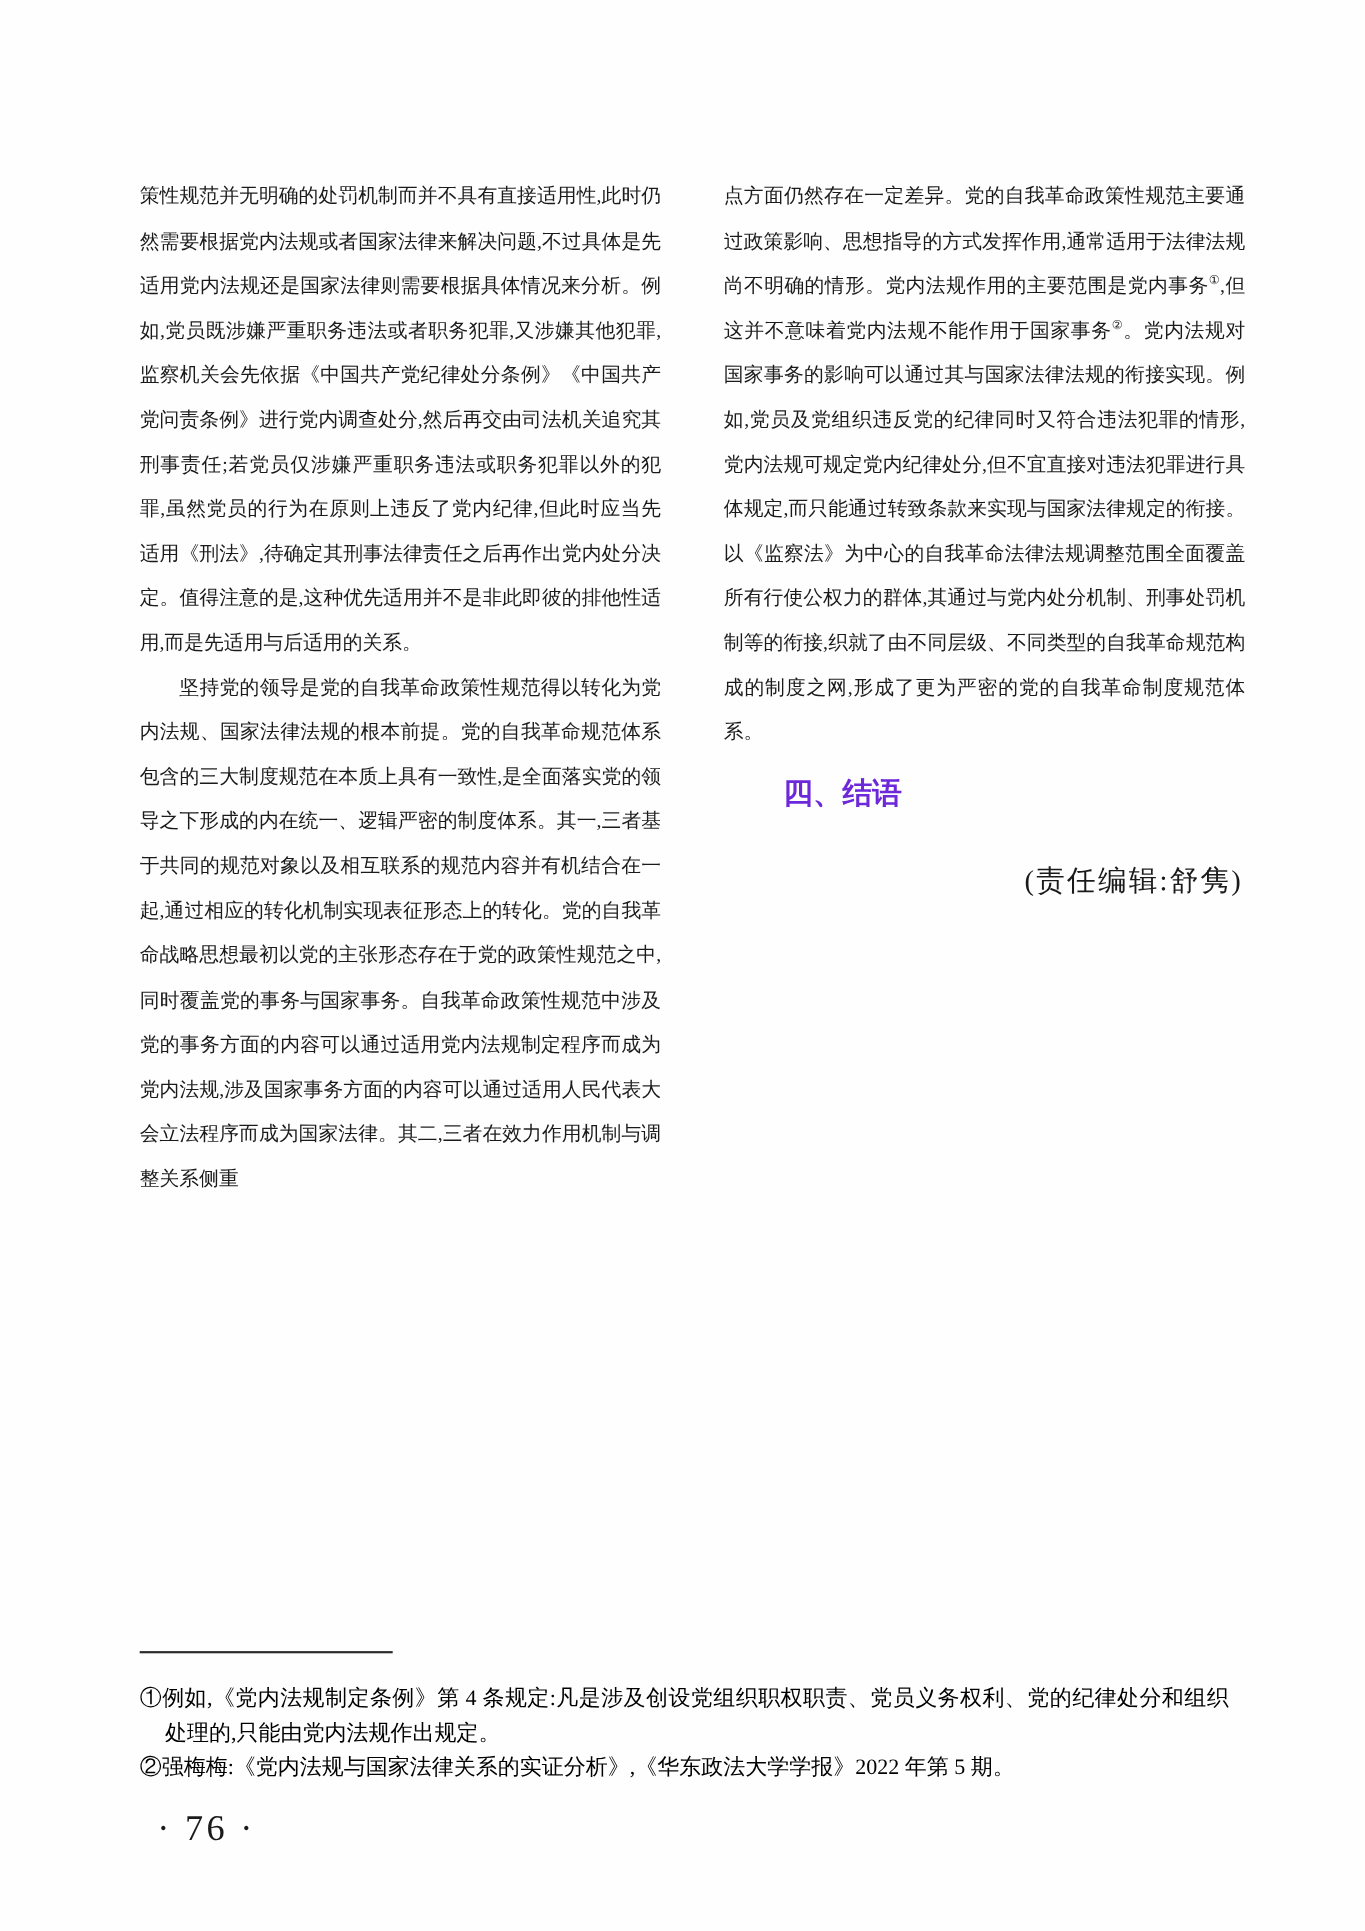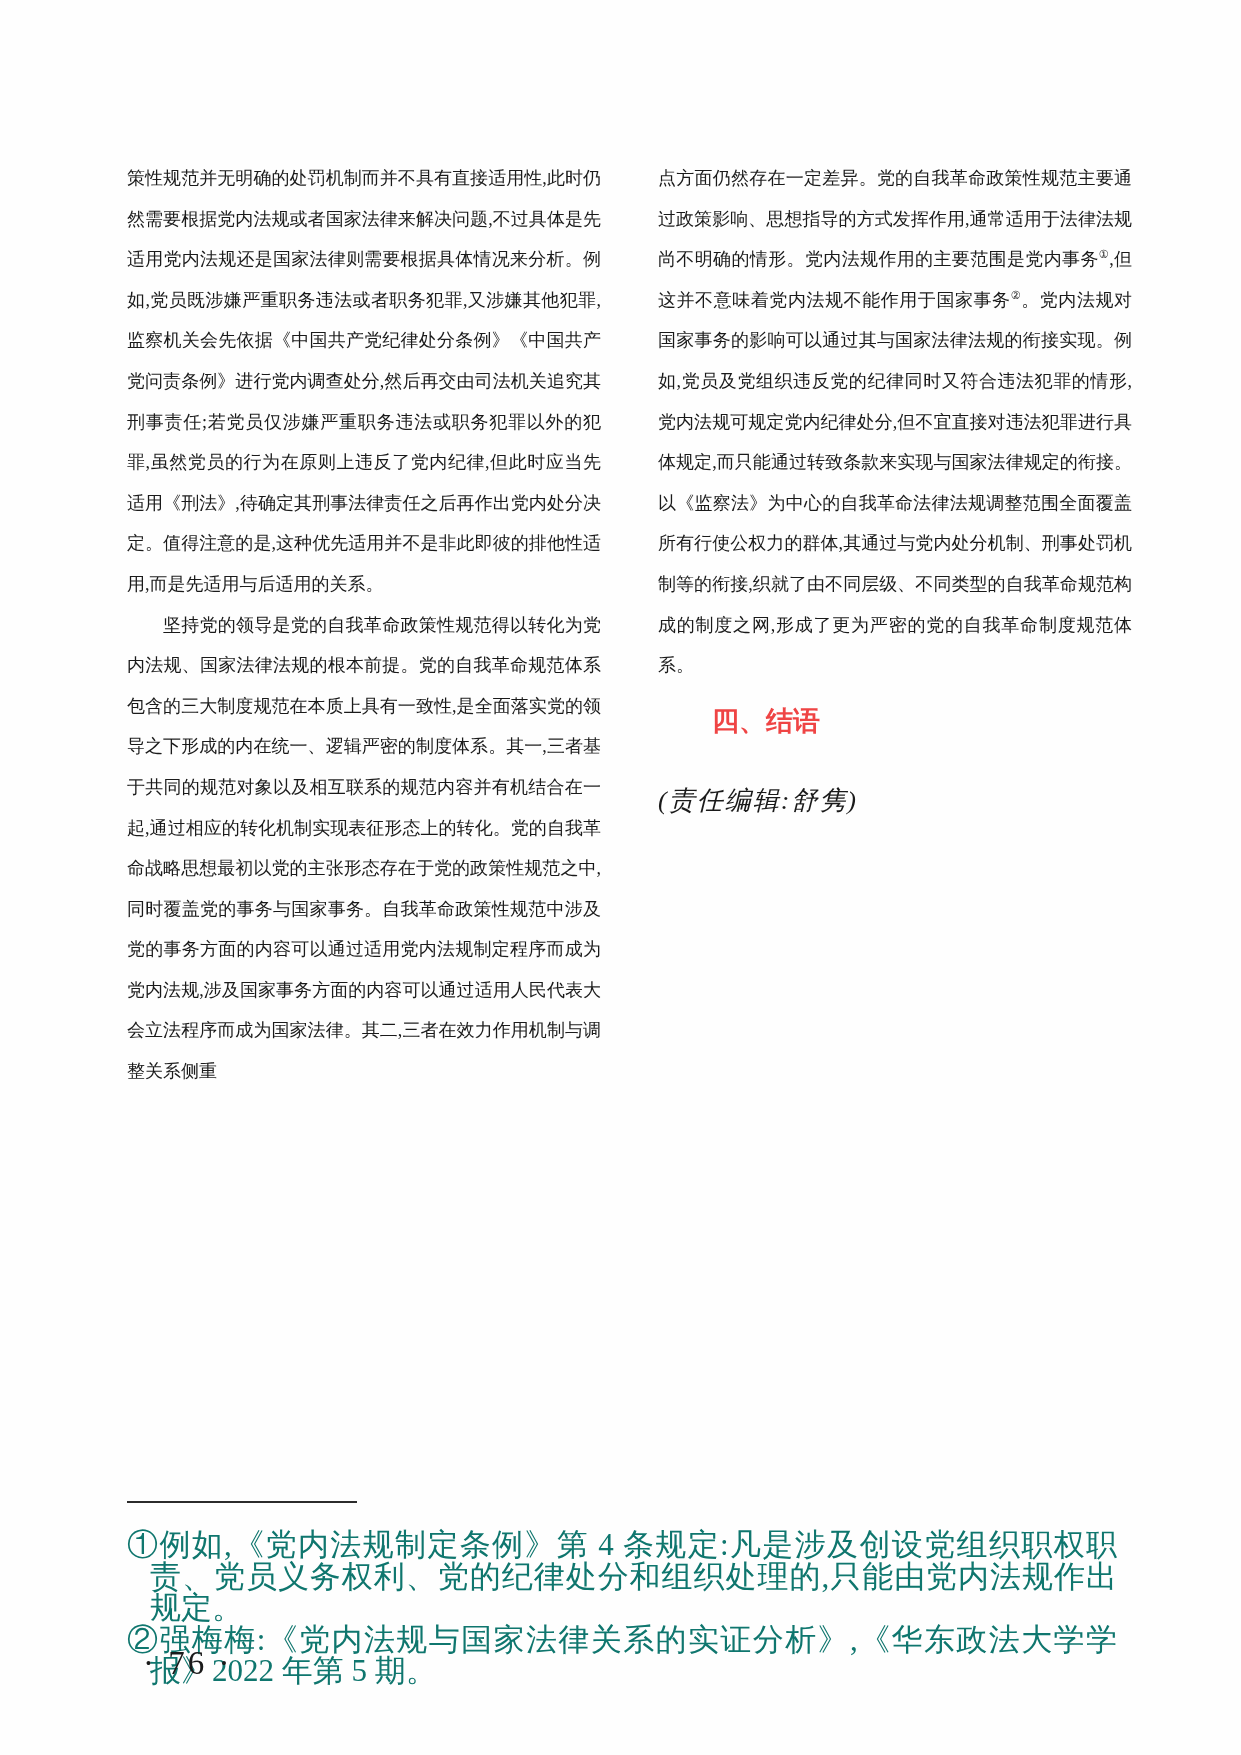--- a/index.html
+++ b/index.html
@@ -39,52 +39,51 @@
     line-height: 0;
   }
   .conclusion-heading {
     font-family: "Liberation Sans", "DejaVu Sans", sans-serif;
     font-weight: 700;
     font-size: 27px;
     line-height: 40.6px;
     text-indent: 2em;
     margin-top: 15px;
     margin-bottom: 16px;
-    color: #ef4444;
+    color: #6d28d9;
   }
   .editor-credit {
     margin-top: 40px;
-    text-align: left;
-    font-style: italic;
+    text-align: right;
     font-size: 26px;
     letter-spacing: 2px;
     line-height: 40.6px;
     padding-right: 2px;
     color: #1a1a1a;
   }
   .footnotes {
     position: absolute;
     left: 127px;
     top: 1501px;
     width: 990px;
   }
   .fn-rule {
     width: 230px;
     height: 0;
     border-top: 2px solid #2b2b2b;
     margin-bottom: 26px;
   }
   .footnote {
-    font-size: 31px;
+    font-size: 20px;
     line-height: 31.5px;
     text-align: justify;
     text-justify: inter-ideograph;
     padding-left: 23px;
     text-indent: -23px;
-    color: #0f766e;
+    color: #000000;
   }
   .page-number {
     position: absolute;
     left: 143px;
     top: 1645px;
     font-size: 33px;
     letter-spacing: 3px;
     color: #1a1a1a;
   }
 </style>

